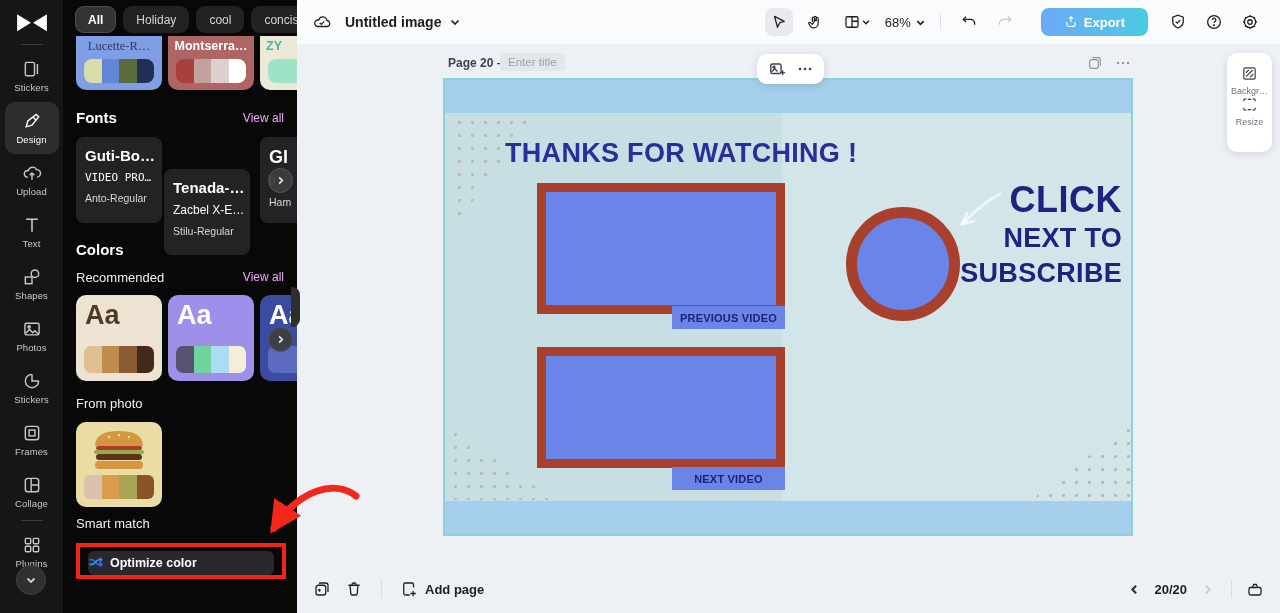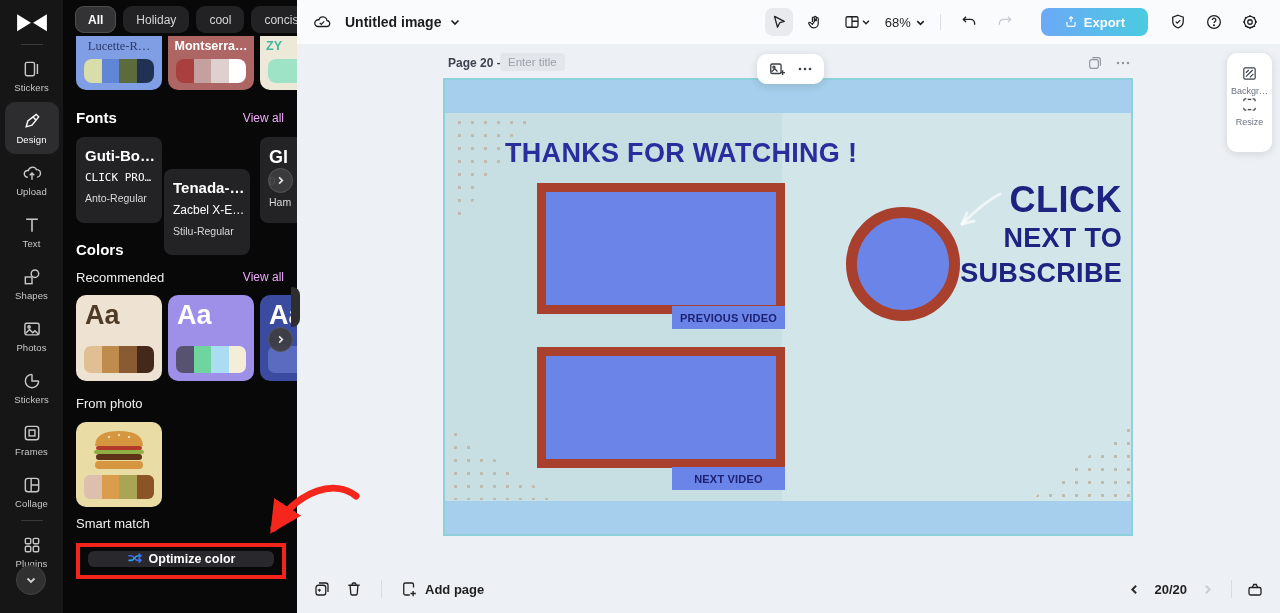--- a/index.html
+++ b/index.html
@@ -35,21 +35,21 @@
   .row-chev { position:absolute; width:25px; height:25px; border-radius:50%; background:rgba(62,62,64,.92); border:1px solid #555; color:#e8e8e8; display:flex; align-items:center; justify-content:center; z-index:3; }
   .ccard { position:absolute; top:295px; width:86px; height:86px; border-radius:10px; padding:6px 9px; overflow:hidden; }
   .ccard .aa { font-size:27px; font-weight:800; line-height:1.1; }
   .cstrip { position:absolute; left:8px; right:8px; bottom:8px; height:27px; border-radius:7px; overflow:hidden; display:flex; }
   .cstrip span { flex:1; }
   .photo-card { position:absolute; left:13px; top:422px; width:86px; height:85px; background:#e9dca4; border-radius:10px; overflow:hidden; }
   .photo-card svg.burger { position:absolute; left:11px; top:4px; width:64px; height:48px; }
   .pstrip { position:absolute; left:8px; right:8px; bottom:8px; height:24px; border-radius:6px; overflow:hidden; display:flex; }
   .pstrip span { flex:1; }
   .optimize-wrap { position:absolute; left:13px; top:543px; width:210px; height:36px; border:4px solid #f2241b; }
-  .optimize-btn { position:absolute; left:8px; top:4px; width:186px; height:16px; background:#29292d; border:none; border-radius:6px; color:#fff; font-size:12.5px; font-weight:700; display:flex; align-items:center; justify-content:center; gap:7px; cursor:pointer; font-family:inherit; }
+  .optimize-btn { position:absolute; left:8px; top:4px; width:186px; height:24px; background:#29292d; border:none; border-radius:6px; color:#fff; font-size:12.5px; font-weight:700; display:flex; align-items:center; justify-content:flex-start; gap:7px; cursor:pointer; font-family:inherit; }
   .panel-handle { position:absolute; left:291px; top:287px; width:9px; height:40px; background:#2e2e2e; border-radius:0 8px 8px 0; z-index:6; }
 
   
   .stage { flex:1; display:flex; flex-direction:column; background:#edf0f4; position:relative; }
   .topbar { height:44px; background:#fafbfd; display:flex; align-items:center; padding:0 16px; gap:8px; flex:none; }
   .tb-title { font-size:14px; font-weight:700; color:#1c1c1c; margin-left:6px; }
   .tb-spacer { flex:1; }
   .tb-btn { width:28px; height:28px; border-radius:8px; display:flex; align-items:center; justify-content:center; color:#1f1f1f; background:transparent; border:none; cursor:pointer; }
   .tb-btn.sel { background:#e8eaee; }
   .tb-btn.disabled { color:#c7ccd2; }
@@ -226,21 +226,21 @@
       <div class="tstrip">
         <span style="background: rgb(159, 227, 198);"></span>
       </div>
     </div>
 
     <div class="sec-head" style="top:109px;">Fonts</div>
     <div class="view-all" style="top:111px;">View all</div>
 
     <div class="fcard" style="left:13px;">
       <div class="f1">Guti-Bo…</div>
-      <div class="f2">CLICK PRO…</div>
+      <div class="f2">VIDEO PRO…</div>
       <div class="f3">Anto-Regular</div>
     </div>
     <div class="fcard" style="left:101px;margin-top:32px;">
       <div class="f1">Tenada-…</div>
       <div class="f2" style="font-family:'Liberation Sans',sans-serif;font-size:12px;">Zacbel X-E…</div>
       <div class="f3">Stilu-Regular</div>
     </div>
     <div class="fcard" style="left:197px;">
       <div class="f1" style="font-size:18px;">Gl</div>
       <div class="f2">D</div>

